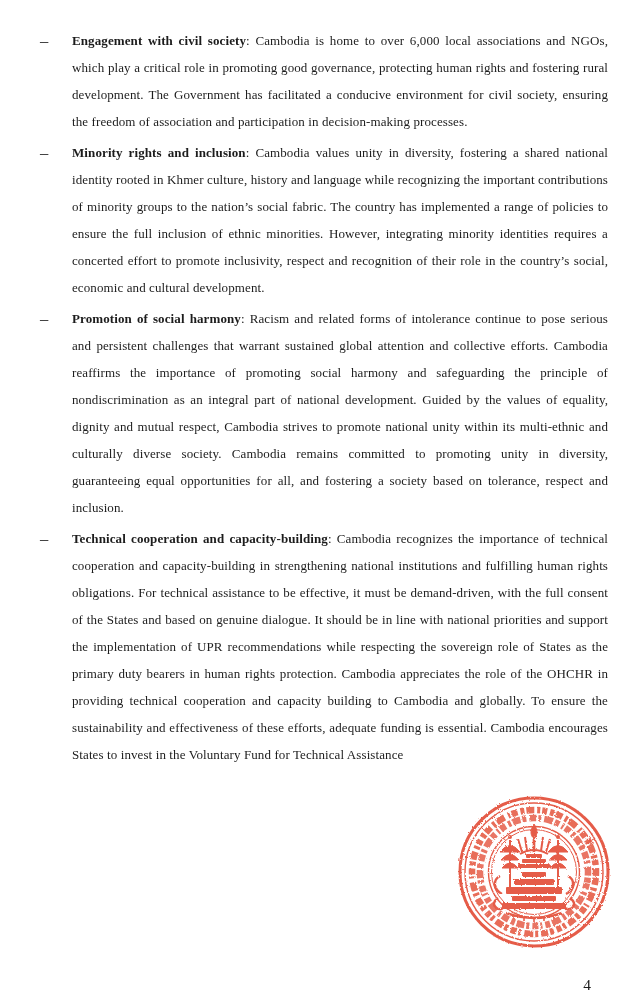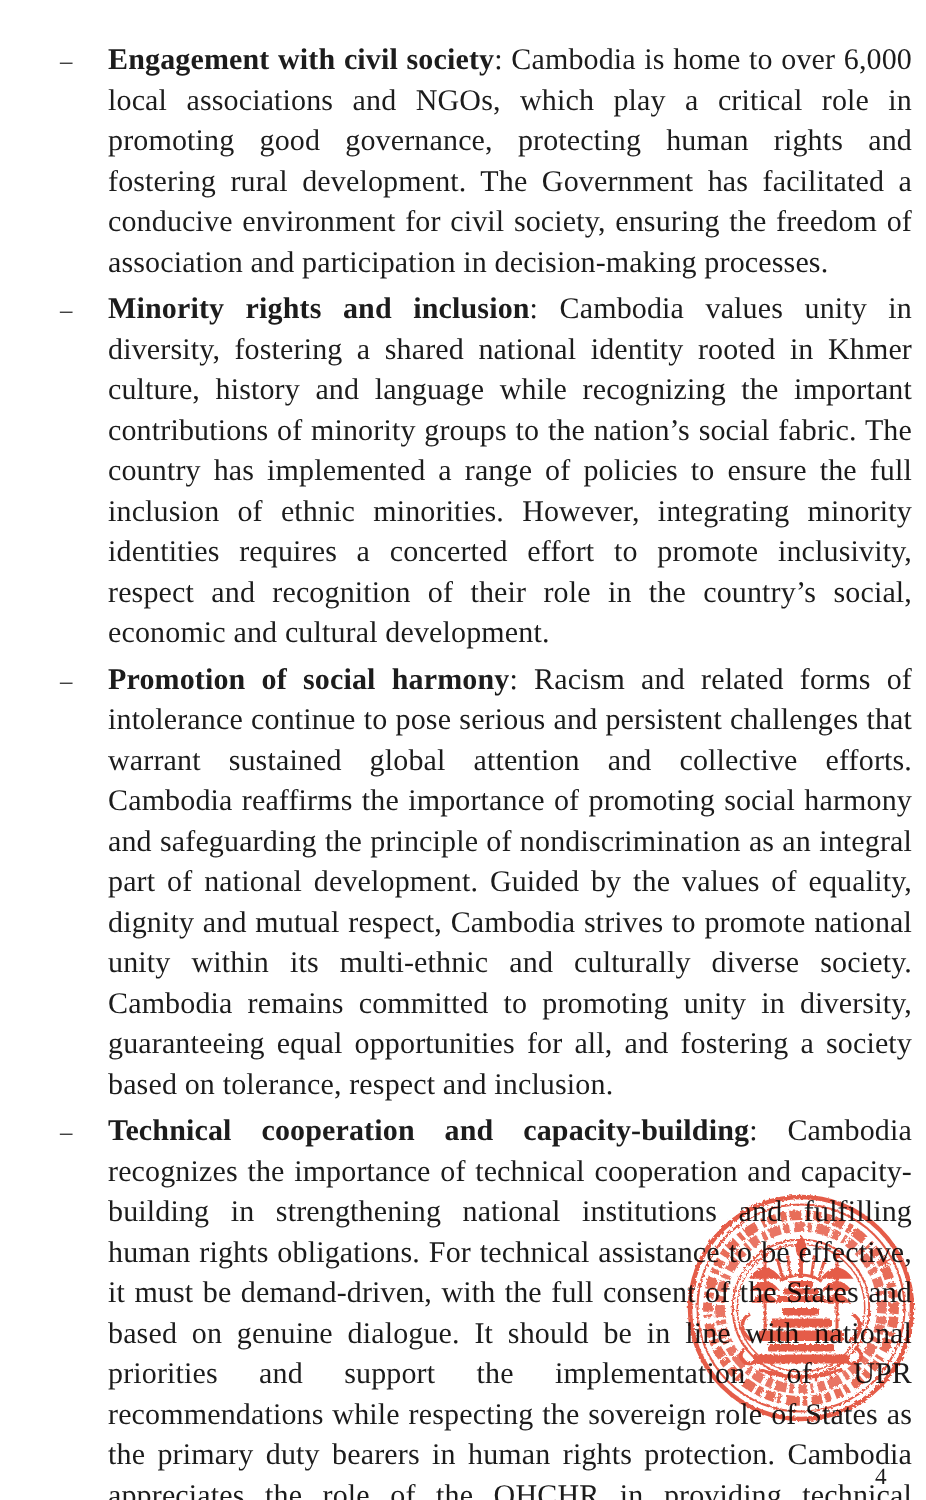--- a/index.html
+++ b/index.html
@@ -24,21 +24,21 @@
   }
   .marker {
     flex: 0 0 32px;
     width: 32px;
     font-size: 16.5px;
     line-height: 27px;
   }
   .bullet-text {
     flex: 1 1 auto;
     margin: 0;
-    font-size: 20px;
+    font-size: 13px;
     line-height: 27px;
     text-align: justify;
     letter-spacing: 0.1px;
   }
   .bullet-title { font-weight: bold; }
   .page-number {
     position: absolute;
     right: 26px;
     bottom: 6px;
     font-size: 15.5px;

